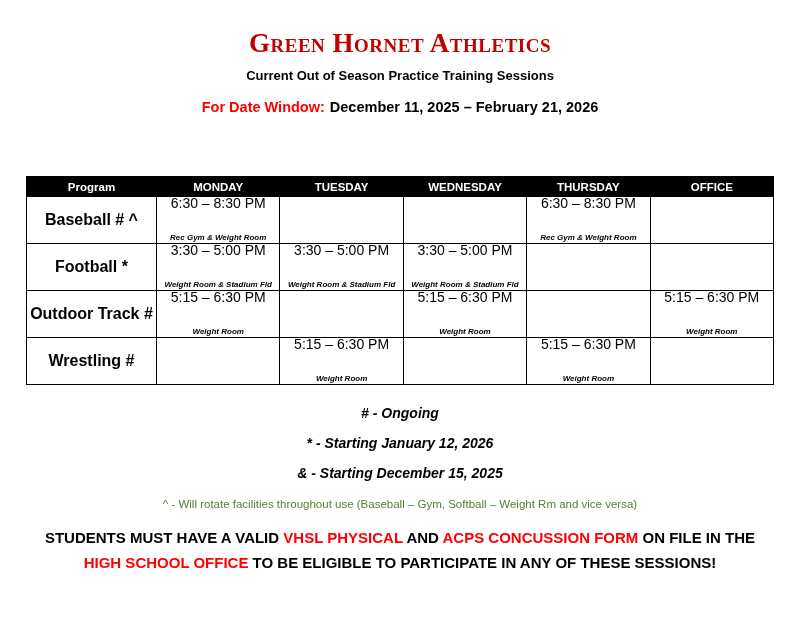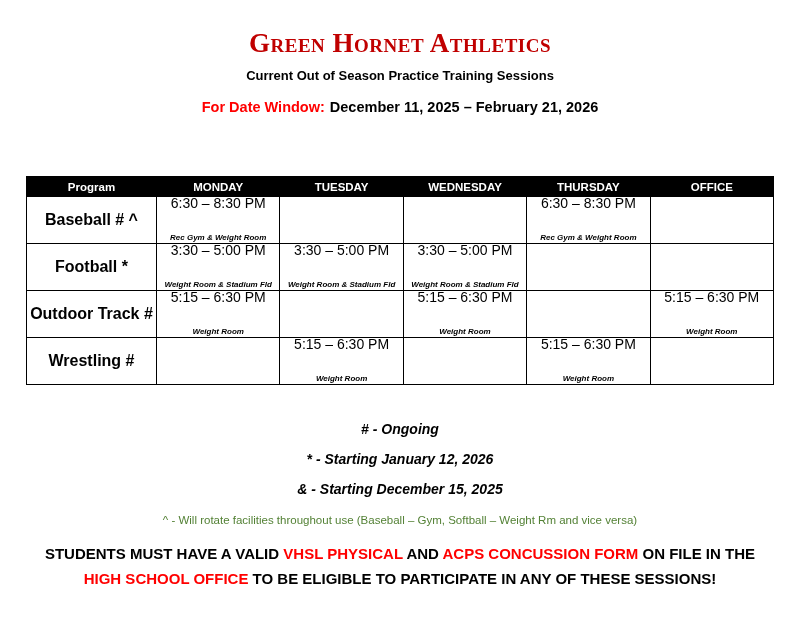--- a/index.html
+++ b/index.html
@@ -64,21 +64,21 @@
     vertical-align: middle;
     padding: 1px 2px;
   }
   table.schedule td.program-cell {
     font-weight: bold;
     font-size: 16px;
   }
   .time { font-size: 14px; line-height: 11px; }
   .venue { font-size: 8px; font-weight: bold; font-style: italic; line-height: 9px; margin-top: 24px; }
 
-  .legend { text-align: center; margin-top: 36px; }
+  .legend { text-align: center; margin-top: 20px; }
   .legend-line {
     font-weight: bold;
     font-style: italic;
     font-size: 14px;
     line-height: 16px;
     margin-bottom: 14px;
   }
   .rotation {
     text-align: center;
     font-weight: normal;

